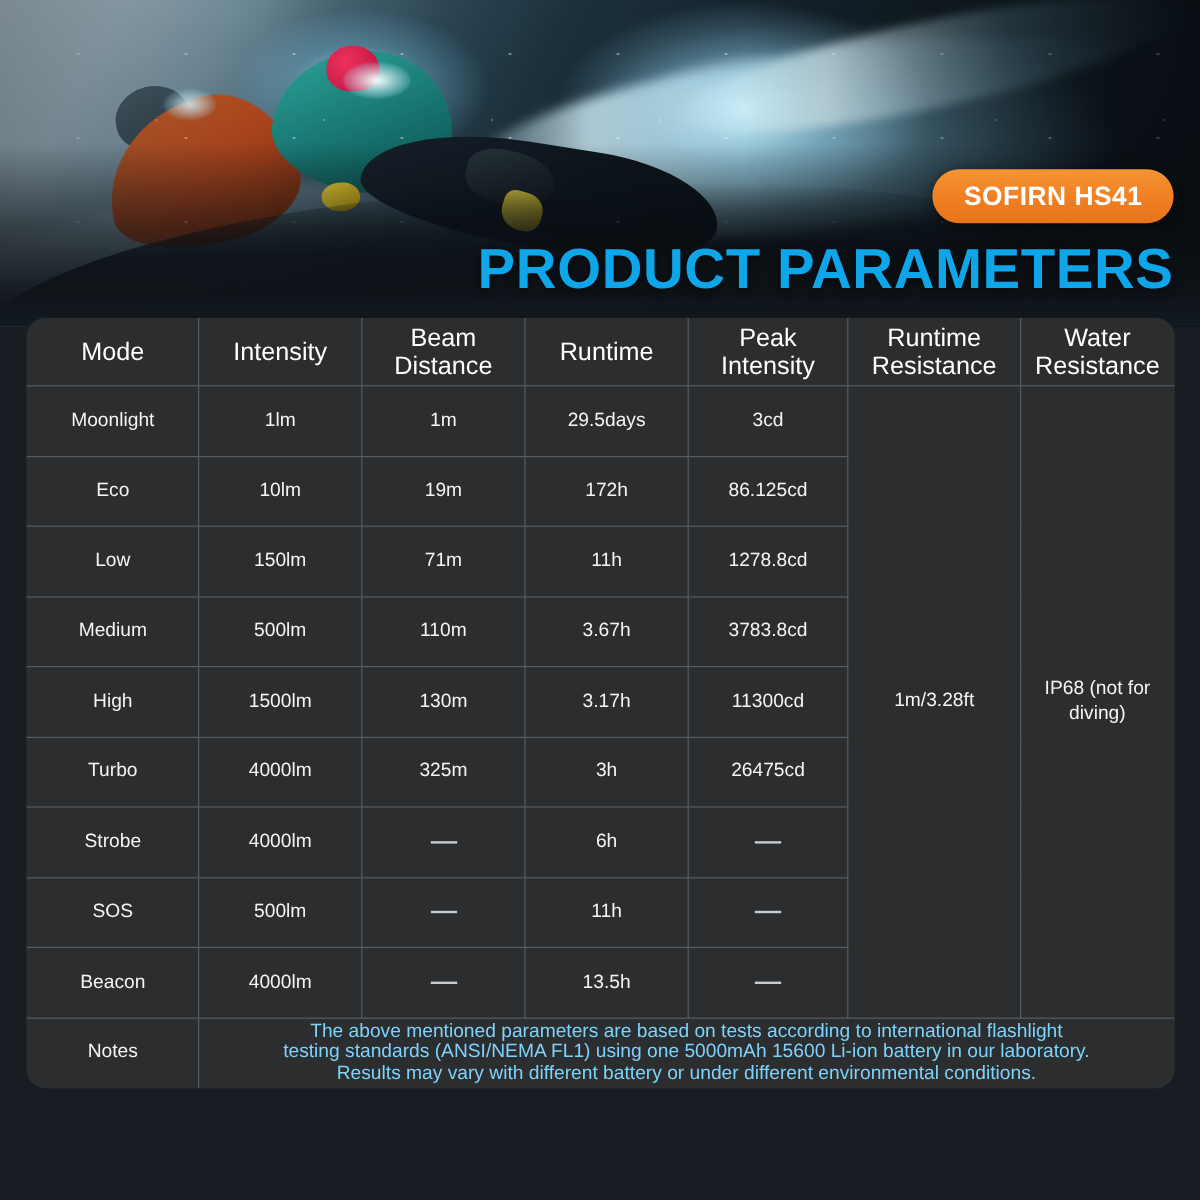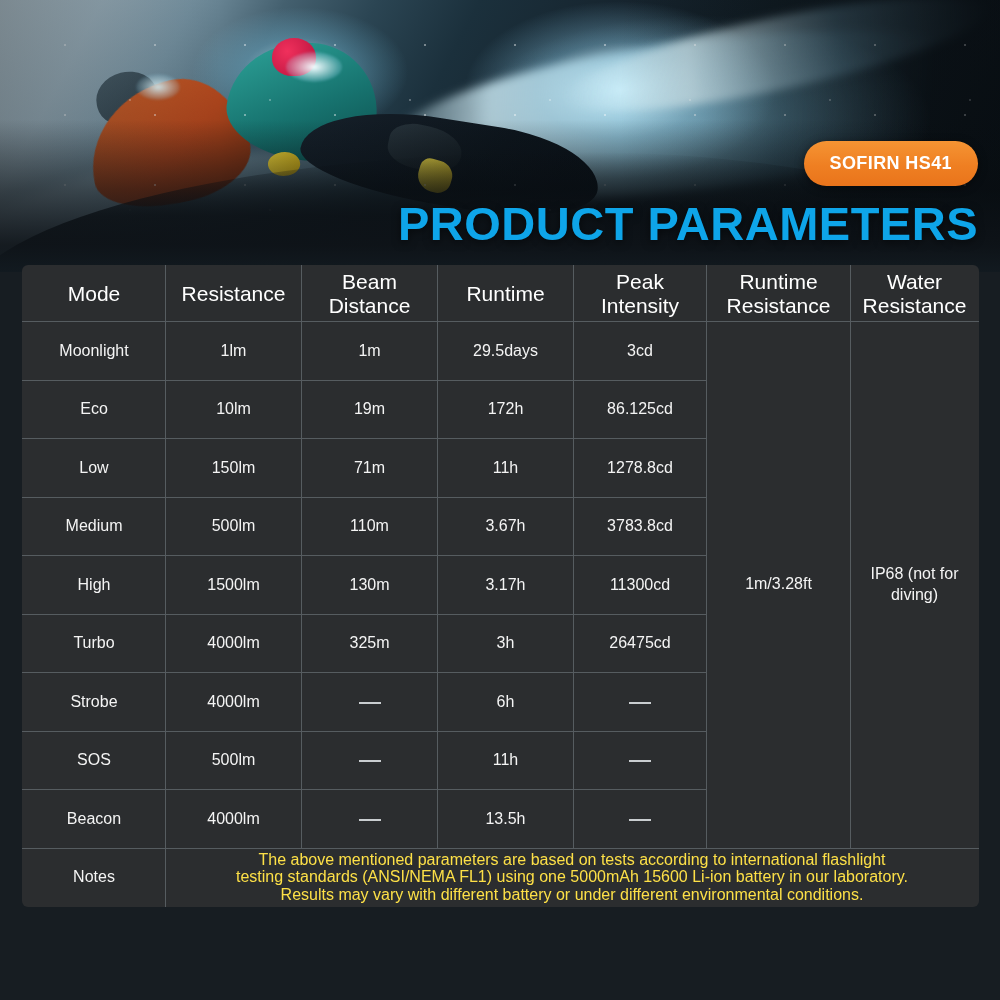--- a/index.html
+++ b/index.html
@@ -183,21 +183,21 @@
     position: absolute;
     right: 22px; top: 141px;
     height: 45px;
     padding: 0 26px;
     display: flex;
     align-items: center;
     justify-content: center;
     background: linear-gradient(180deg, #f59433 0%, #ef7f22 55%, #e9741b 100%);
     border-radius: 23px;
     color: #ffffff;
-    font-size: 18px;
+    font-size: 22px;
     font-weight: bold;
     letter-spacing: 0.4px;
     box-shadow: 0 2px 10px rgba(0,0,0,0.45);
     z-index: 5;
   }
   .page-title {
     position: absolute;
     right: 22px; top: 200px;
     color: #0ea5e9;
     font-size: 47px;
@@ -209,21 +209,21 @@
   }
 
   
   .spec-table {
     position: absolute;
     left: 22px; top: 265px;
     width: 956px;
     border-collapse: collapse;
     table-layout: fixed;
     background: #2b2d2f;
-    border-radius: 6px;
+    border-radius: 16px;
     overflow: hidden;
     color: #f4f4f4;
   }
   .spec-table td, .spec-table th {
     border: 1px solid #565c60;
     text-align: center;
     vertical-align: middle;
     font-weight: normal;
     padding: 2px 4px;
     line-height: 1.12;
@@ -262,21 +262,21 @@
     background: #c9cdd0;
     vertical-align: middle;
   }
 
   .notes-label { font-size: 22px; margin-left: 48px; }
   .notes-body {
     text-align: left;
     padding: 14px 26px 14px 30px;
     font-size: 16.5px;
     line-height: 1.95;
-    color: #fde047;
+    color: #7dd3fc;
     height: 138px;
     margin-top: 28px;
   }
 </style>
 </head>
 <body>
 
 <div class="hero">
   <div class="hero-photo">
     <div class="ice-ridge"></div>
@@ -310,21 +310,21 @@
       <col class="col-bright">
       <col class="col-beam">
     <col class="col-runtime">
       <col class="col-peak">
       <col class="col-impact">
       <col class="col-water">
   </colgroup>
   <thead>
     <tr>
       <th>Mode</th>
-      <th>Resistance</th>
+      <th>Intensity</th>
       <th>Beam Distance</th>
       <th>Runtime</th>
       <th>Peak Intensity</th>
       <th>Runtime Resistance</th>
       <th>Water Resistance</th>
     </tr>
   </thead>
   <tbody>
     <tr>
       <td>Moonlight</td>

